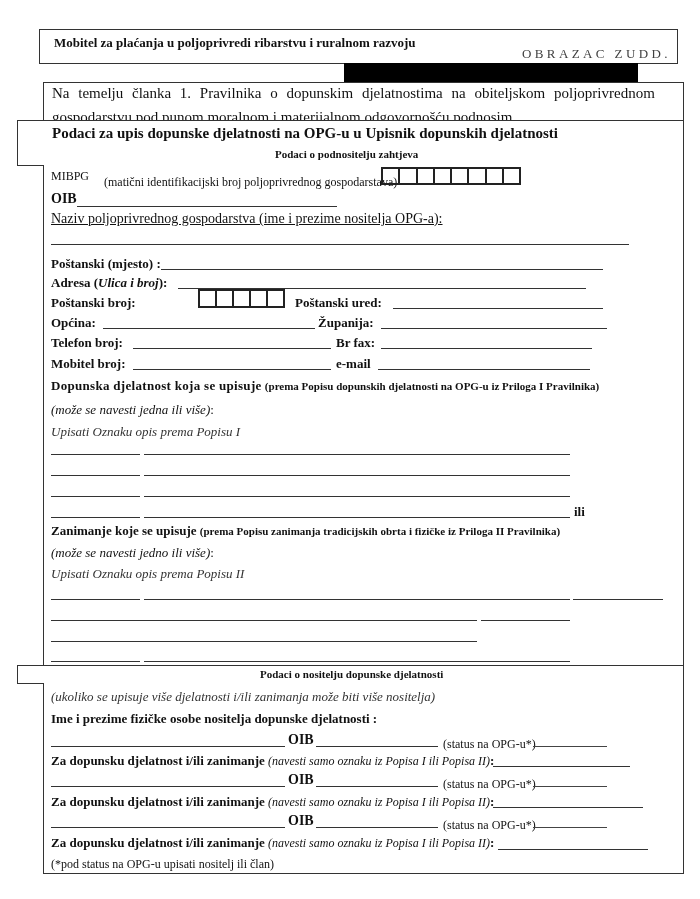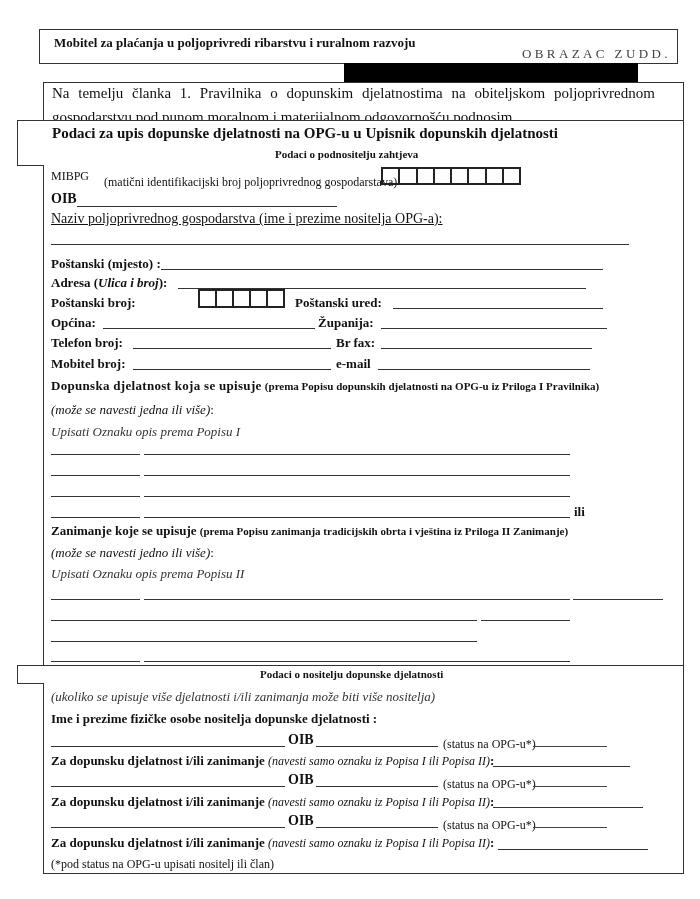--- a/index.html
+++ b/index.html
@@ -99,21 +99,21 @@
 <div class="line" style="left:51px; top:454px; width:89px;"></div>
 <div class="line" style="left:144px; top:454px; width:426px;"></div>
 <div class="line" style="left:51px; top:475px; width:89px;"></div>
 <div class="line" style="left:144px; top:475px; width:426px;"></div>
 <div class="line" style="left:51px; top:496px; width:89px;"></div>
 <div class="line" style="left:144px; top:496px; width:426px;"></div>
 <div class="line" style="left:51px; top:517px; width:89px;"></div>
 <div class="line" style="left:144px; top:517px; width:426px;"></div>
 <div class="t b fs13" style="left:574px; top:505px;">ili</div>
 
-<div class="t fs13" style="left:51px; top:524px;"><span class="b">Zanimanje koje se upisuje</span> <span class="b" style="font-size:11px;">(prema Popisu zanimanja tradicijskih obrta i vještina iz Priloga II Zanimanje)</span></div>
+<div class="t fs13" style="left:51px; top:524px;"><span class="b">Zanimanje koje se upisuje</span> <span class="b" style="font-size:11px;">(prema Popisu zanimanja tradicijskih obrta i fizičke iz Priloga II Pravilnika)</span></div>
 <div class="t fs13" style="left:51px; top:546px;"><span class="i">(može se navesti jedno ili više)</span><span>:</span></div>
 <div class="t i fs13" style="left:51px; top:567px; color:#333;">Upisati Oznaku opis prema Popisu II</div>
 
 <div class="line" style="left:51px; top:599px; width:89px;"></div>
 <div class="line" style="left:144px; top:599px; width:426px;"></div>
 <div class="line" style="left:573px; top:599px; width:90px;"></div>
 <div class="line" style="left:51px; top:620px; width:426px;"></div>
 <div class="line" style="left:481px; top:620px; width:89px;"></div>
 <div class="line" style="left:51px; top:641px; width:426px;"></div>
 <div class="line" style="left:51px; top:661px; width:89px;"></div>

